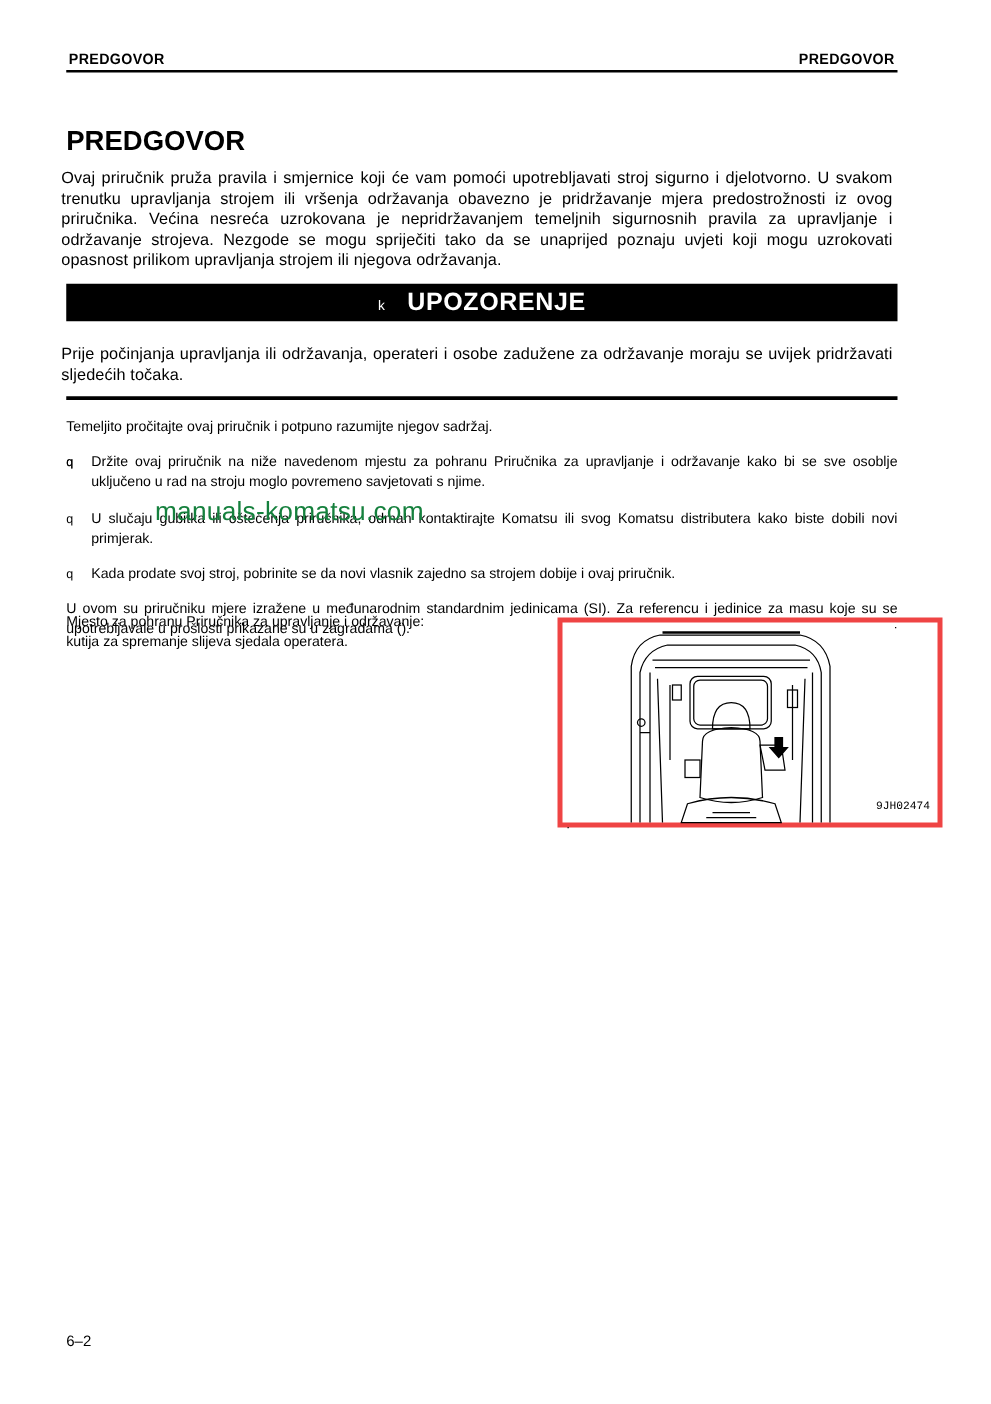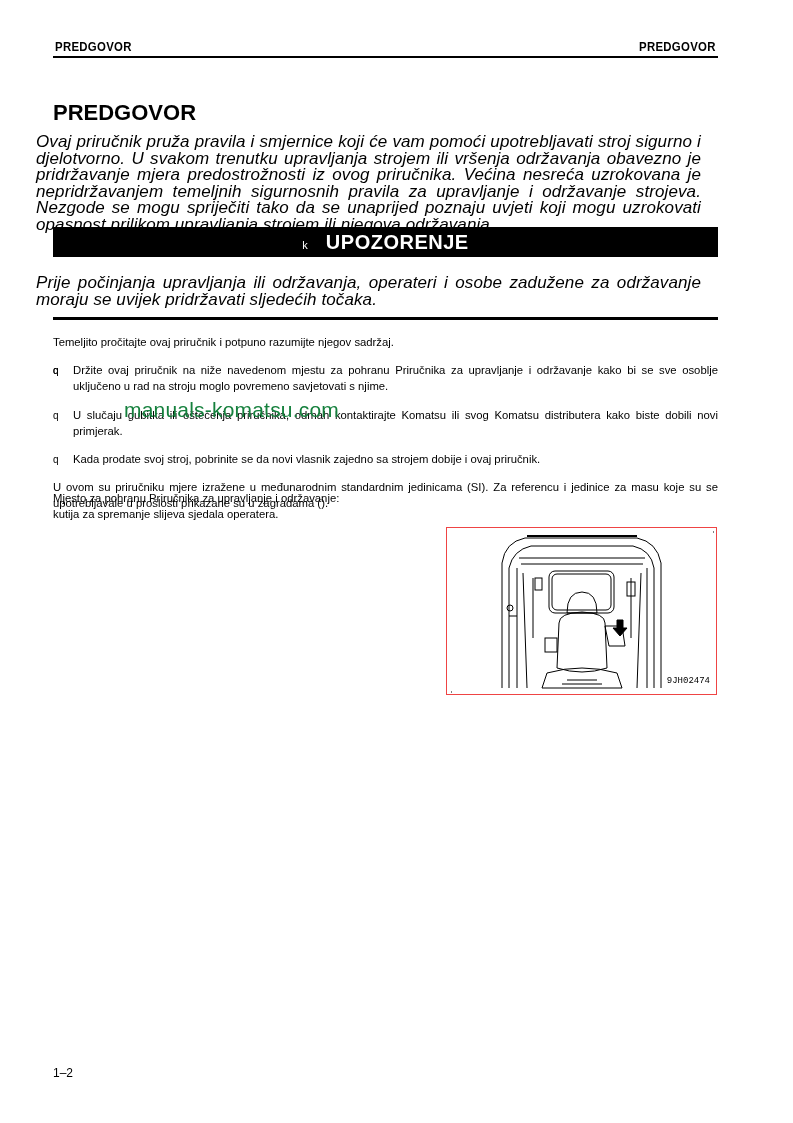--- a/index.html
+++ b/index.html
@@ -5,37 +5,37 @@
     html, body { margin: 0; padding: 0; background: #ffffff; }
     body { width: 793px; height: 1123px; position: relative; overflow: hidden;
            font-family: "Liberation Sans", sans-serif; color: #000; }
     .hdr { position: absolute; left: 53px; right: 75px; top: 38px; height: 18px;
            border-bottom: 2px solid #000; display: flex; justify-content: space-between;
            align-items: flex-end; }
     .hdr span { font-family: "Liberation Sans", sans-serif; font-weight: bold; font-size: 12px;
                 letter-spacing: 0.3px; padding-bottom: 2px; transform: scaleX(0.95); }
     .title { position: absolute; left: 53px; top: 100px; font-size: 22px; font-weight: bold;
              margin: 0; }
-    .para { position: absolute; left: 36px; width: 665px; font-size: 17px; line-height: 16.6px;
-            text-align: justify; margin: 0; letter-spacing: 0.1px; font-style: italic; }
+    .para { position: absolute; left: 49px; width: 665px; font-size: 13px; line-height: 16.6px;
+            text-align: justify; margin: 0; letter-spacing: 0.1px; }
     .warn { position: absolute; left: 53px; width: 665px; top: 227px; height: 30px; background: #000;
             color: #fff; display: flex; align-items: center; justify-content: center; }
     .warn .k { font-size: 11px; margin-right: 18px; margin-top: 6px; }
     .warn .wt { font-size: 20px; font-weight: bold; letter-spacing: 0.5px; }
     .rule { position: absolute; left: 53px; width: 665px; top: 317px; height: 3px; background: #000; }
     .list { position: absolute; left: 53px; width: 665px; top: 322px; font-size: 11.3px;
             line-height: 16.2px; margin: 0; padding: 0; list-style: none; }
     .list li { position: relative; padding-left: 20px; text-align: justify; margin-top: 12px; }
     .list li .b { position: absolute; left: 0; top: 1px; font-size: 10px; }
     .list .plain { padding-left: 0; }
     .wm { position: absolute; left: 124px; top: 398px; font-size: 21px; color: #15803d;
           letter-spacing: 0.2px; }
     .loc { position: absolute; left: 53px; top: 490px; font-size: 11.3px; line-height: 16px; }
-    .fig { position: absolute; left: 446px; top: 494px; width: 271px; height: 168px;
-           border: 1px solid #ef4444; box-sizing: border-box; margin-top: 33px; }
+    .fig { position: absolute; left: 446px; top: 494px; width: 308px; height: 168px;
+           border: 4px solid #ef4444; box-sizing: border-box; }
     .fig svg { position: absolute; left: 0; top: 0; }
     .figid { position: absolute; right: 6px; bottom: 8px; font-size: 9px; font-family: "Liberation Mono", monospace; }
     .pgno { position: absolute; left: 53px; top: 1066px; font-size: 12px; }
   </style>
 </head>
 <body>
 
 <div class="hdr">
   <span>PREDGOVOR</span>
   <span>PREDGOVOR</span>
@@ -99,13 +99,13 @@
     <path d="M120 152 L150 152 M115 156 L155 156"></path>
 
     <circle cx="63" cy="80" r="3"></circle>
     <path d="M62 88 L70 88"></path>
     <path d="M4 164 L5 164" stroke-width="1"></path>
     <path d="M266 4 L267 4" stroke-width="1"></path>
   </svg>
   <span class="figid">9JH02474</span>
 </div>
 
-<div class="pgno">1–2</div>
+<div class="pgno">6–2</div>
 
 </body></html>

